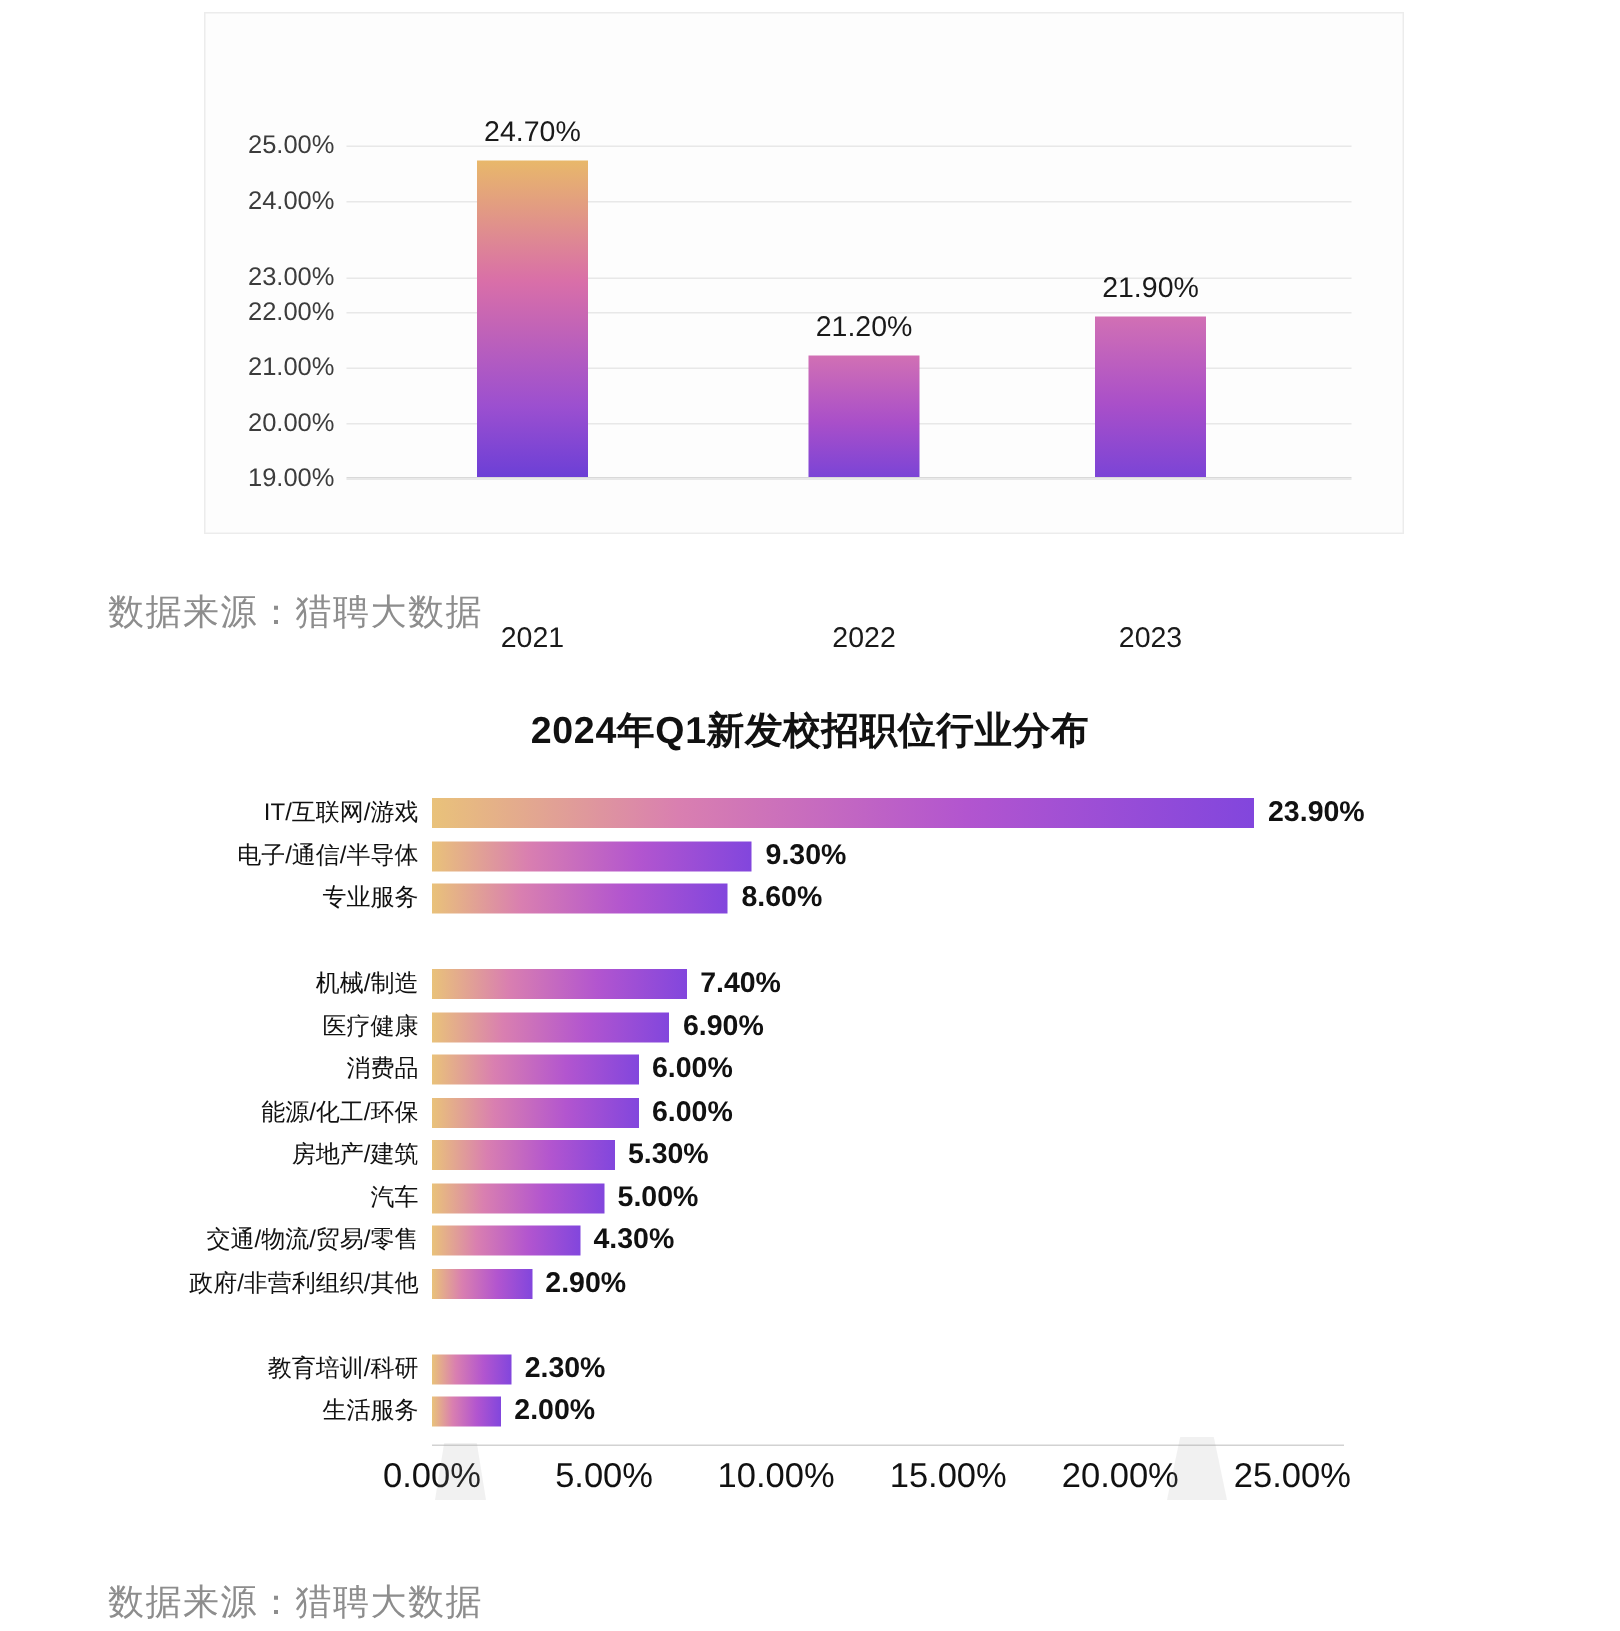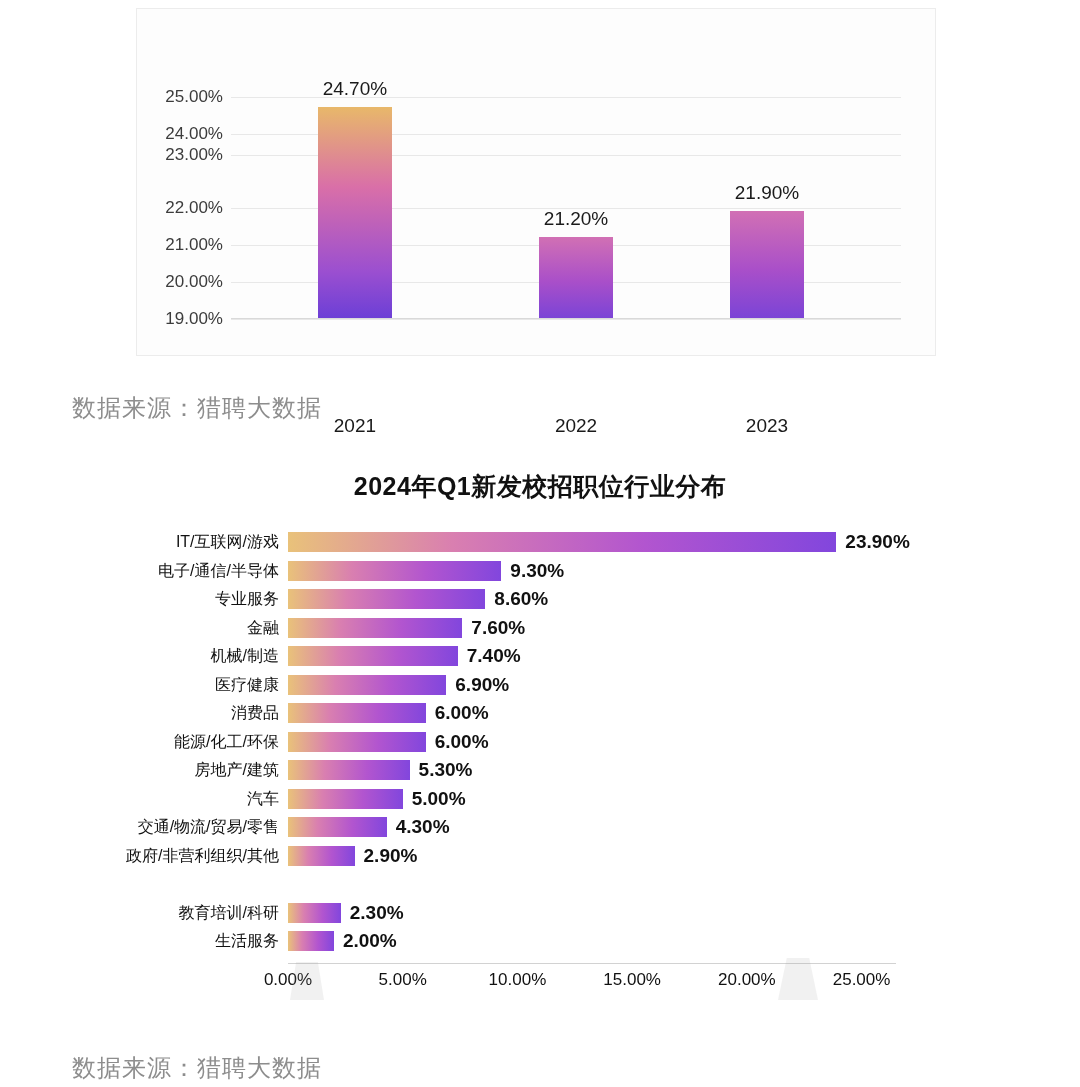--- a/index.html
+++ b/index.html
@@ -166,21 +166,21 @@
     left: 0;
     right: 0;
     bottom: 0;
     height: 1px;
     background: #d2d2d2;
   }
   .c2-xtick {
     position: absolute;
     top: 6px;
     transform: translateX(-50%);
-    font-size: 17px;
+    font-size: 23px;
     color: #111;
     white-space: nowrap;
   }
   .c2-xticks {
     position: absolute;
     left: 0;
     right: 0;
     top: 100%;
     height: 30px;
   }
@@ -197,21 +197,21 @@
 
 <div class="chart1-card">
   <div class="c1-plot" id="c1-plot">
     <div class="c1-axis"></div>
   <div class="c1-gridline" style="top: 0px;">
         <div class="c1-ylabel">25.00%</div>
       </div>
       <div class="c1-gridline" style="top: 37px;">
         <div class="c1-ylabel">24.00%</div>
       </div>
-      <div class="c1-gridline" style="top: 58px;">
+      <div class="c1-gridline" style="top: 88px;">
         <div class="c1-ylabel">23.00%</div>
       </div>
       <div class="c1-gridline" style="top: 111px;">
         <div class="c1-ylabel">22.00%</div>
       </div>
       <div class="c1-gridline" style="top: 148px;">
         <div class="c1-ylabel">21.00%</div>
       </div>
       <div class="c1-gridline" style="top: 185px;">
         <div class="c1-ylabel">20.00%</div>
@@ -253,25 +253,20 @@
       <div class="c2-row" style="top: 32.5px; width: 608px;">
         <div class="c2-cat">电子/通信/半导体</div>
         <div class="c2-bar" style="width: 213.374px;"></div>
         <div class="c2-val" style="left: 213.374px;">9.30%</div>
       </div>
       <div class="c2-row" style="top: 61px; width: 608px;">
         <div class="c2-cat">专业服务</div>
         <div class="c2-bar" style="width: 197.313px;"></div>
         <div class="c2-val" style="left: 197.313px;">8.60%</div>
       </div>
-      <div class="c2-row" style="top: 89.5px; width: 608px;">
-        <div class="c2-cat">金融</div>
-        <div class="c2-bar" style="width: 174.37px;"></div>
-        <div class="c2-val" style="left: 174.37px;">7.60%</div>
-      </div>
       <div class="c2-row" style="top: 118px; width: 608px;">
         <div class="c2-cat">机械/制造</div>
         <div class="c2-bar" style="width: 169.781px;"></div>
         <div class="c2-val" style="left: 169.781px;">7.40%</div>
       </div>
       <div class="c2-row" style="top: 146.5px; width: 608px; padding-left: 32px;">
         <div class="c2-cat">医疗健康</div>
         <div class="c2-bar" style="width: 158.309px;"></div>
         <div class="c2-val" style="left: 158.309px;">6.90%</div>
       </div>

